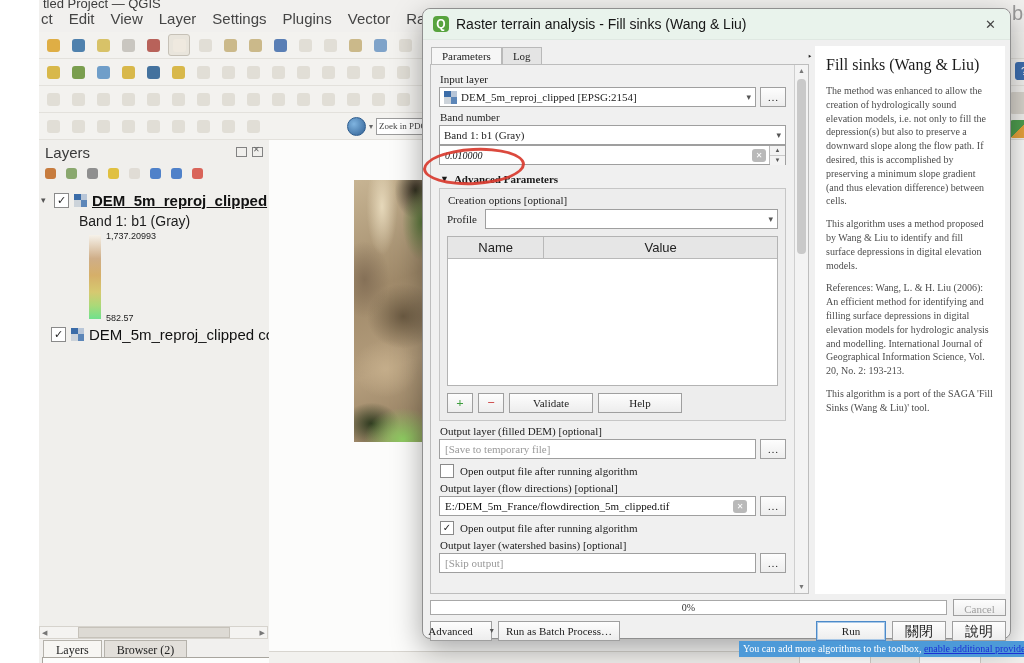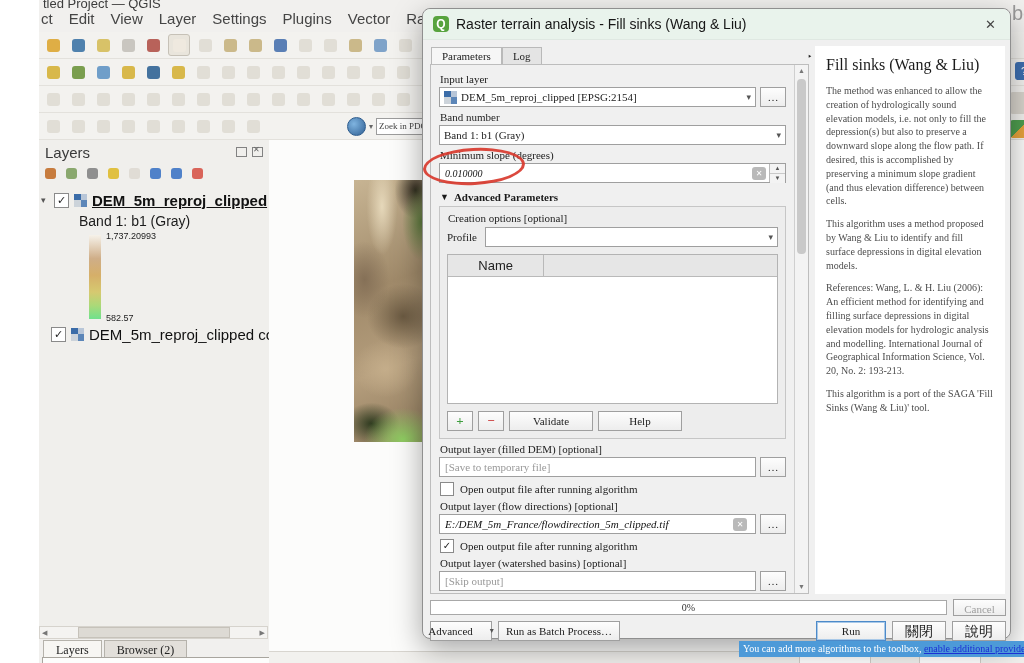--- a/index.html
+++ b/index.html
@@ -116,21 +116,21 @@
   .tbl-btns{display:flex;gap:5px;margin-top:7px;}
   .sqbtn{width:26px;height:20px;background:linear-gradient(#fdfdfd,#ededed);border:1px solid #9f9f9f;
          text-align:center;line-height:18px;font-size:13px;font-weight:bold;box-sizing:border-box;}
   .sqbtn.plus{color:#3f9e3f;} .sqbtn.minus{color:#cc4444;}
   .wbtn{height:20px;background:linear-gradient(#fdfdfd,#ededed);border:1px solid #9f9f9f;font-size:11px;
         color:#222;text-align:center;line-height:18px;box-sizing:border-box;font-family:"Liberation Serif",serif;}
   .v84{width:84px;}
   .out-input{flex:1;height:20px;background:#fff;border:1px solid #9f9f9f;display:flex;align-items:center;
              padding:0 5px;font-size:11px;box-sizing:border-box;}
   .out-input .ph{color:#999;}
-  .out-input .val{color:#111;flex:1;white-space:nowrap;overflow:hidden;font-style:italic;}
+  .out-input .val{color:#111;flex:1;white-space:nowrap;overflow:hidden;}
   .chk-row{display:flex;align-items:center;gap:6px;margin:5px 1px 2px;}
   .chk{width:12px;height:12px;background:#fff;border:1px solid #8a8a8a;font-size:10px;line-height:11px;text-align:center;color:#222;flex:none;}
   .chk-label{font-size:11px;color:#222;}
   .vscroll{width:13px;border-left:1px solid #cfcfcf;background:#f3f3f3;display:flex;flex-direction:column;align-items:center;}
   .vscroll .arr{font-size:7px;color:#777;line-height:12px;}
   .vthumb{width:9px;height:175px;background:#c9c9c9;border-radius:4px;margin-top:2px;}
   .vspacer{flex:1;}
   .collapse-arrow{position:absolute;left:385px;top:40px;font-size:10px;color:#222;}
   .helppanel{position:absolute;left:392px;top:37px;width:190px;height:548px;background:#fff;padding:8px 11px;box-sizing:border-box;overflow:hidden;}
   .help-title{font-size:16px;color:#1c1c1c;margin:2px 0 10px;font-weight:normal;}
@@ -475,21 +475,20 @@
         </div>
 
         <div class="flabel">Band number</div>
         <div class="frow">
           <div class="combo">
             <span>Band 1: b1 (Gray)</span>
             <span class="dd">▾</span>
           </div>
         </div>
 
-        <div class="flabel">Minimum slope (degrees)</div>
         <div class="frow">
           <div class="spin">
             <span class="spin-val">0.010000</span>
             <span class="clear-x">✕</span>
             <span class="spin-btns">
               <span>▲</span>
               <span>▼</span>
             </span>
           </div>
         </div>
@@ -503,20 +502,21 @@
           <div class="flabel" style="margin-top:0;">Creation options [optional]</div>
           <div class="profile-row">
             <span class="flabel">Profile</span>
             <div class="combo">
               <span class="dd">▾</span>
             </div>
           </div>
           <div class="ptable">
             <div class="ptable-head">
               <span class="c1">Name</span>
+              <span class="c2">Value</span>
             </div>
           </div>
           <div class="tbl-btns">
             <span class="sqbtn plus">+</span>
             <span class="sqbtn minus">−</span>
             <span class="wbtn v84">Validate</span>
             <span class="wbtn v84">Help</span>
           </div>
         </div>
 

